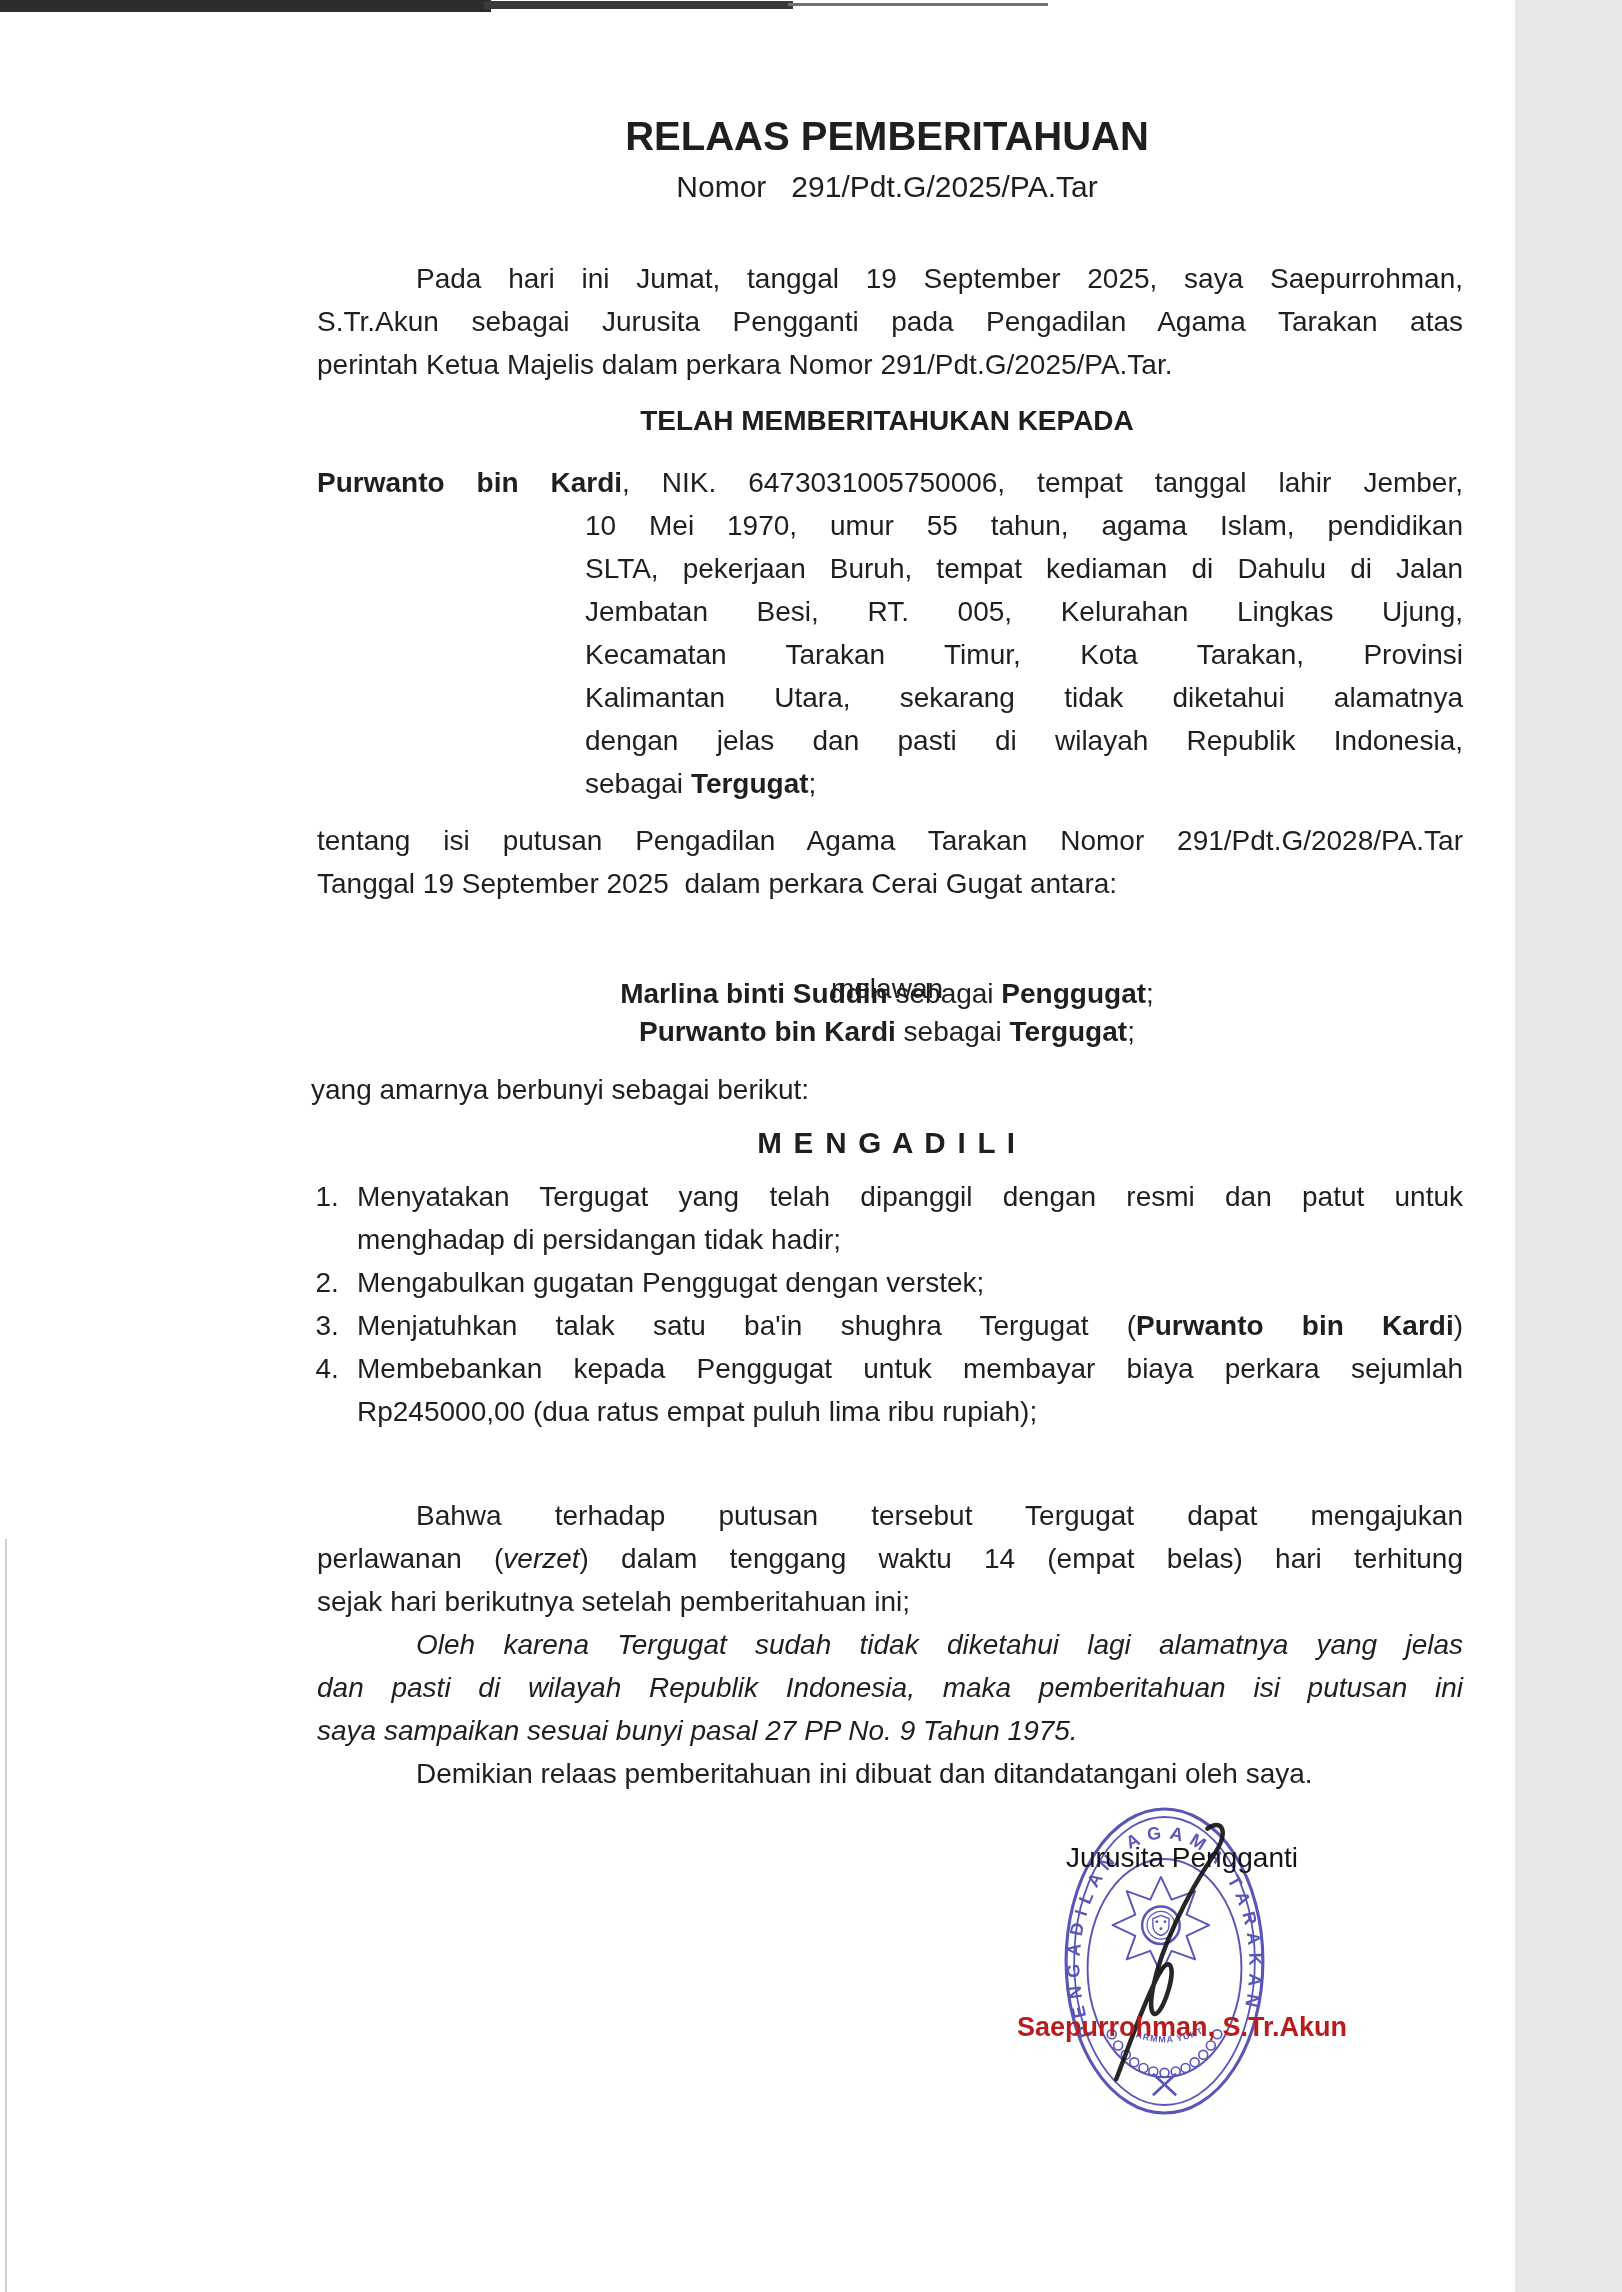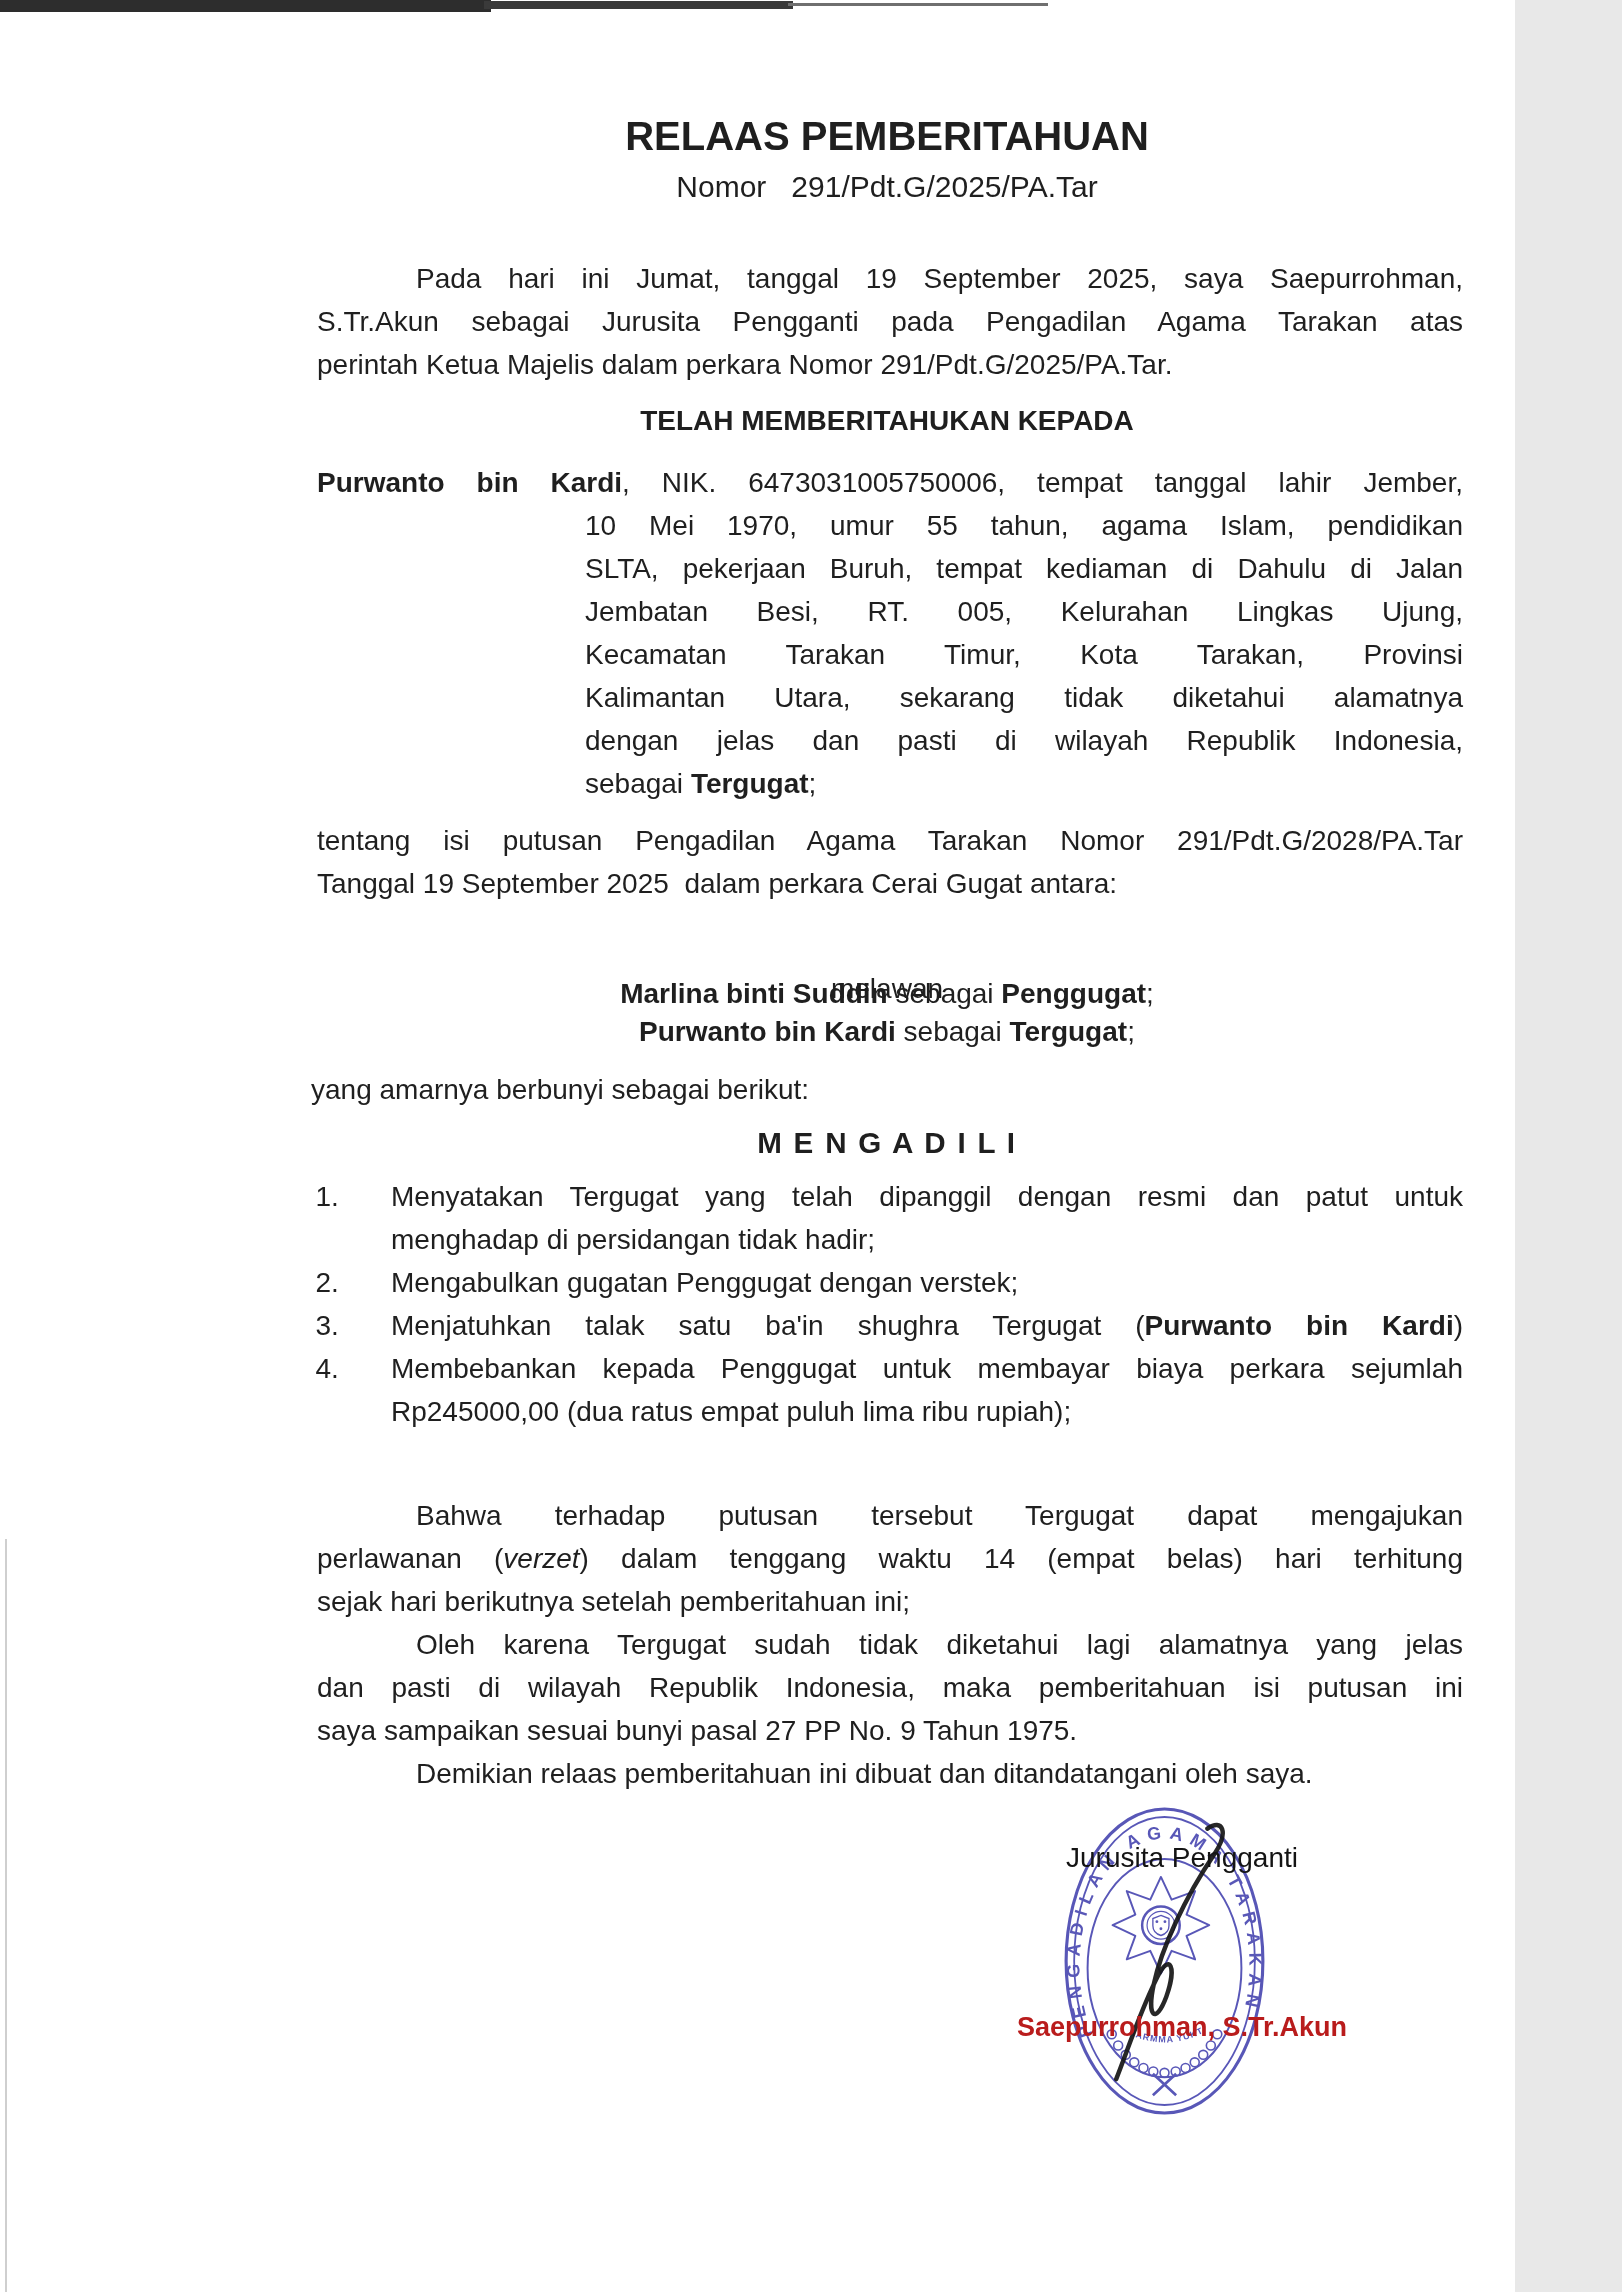--- a/index.html
+++ b/index.html
@@ -24,22 +24,22 @@
   .cont{margin-left:274px;}
   .center{text-align:center;}
   .title{top:111px;font-size:40px;font-weight:bold;line-height:50px;}
   .nomor{top:165px;font-size:30px;}
   #p1{top:257px;} #h1{top:399px;font-weight:bold;} #p2{top:461px;}
   #p3{top:819px;} #c1{top:924px;margin-top:48px;} #c2{top:967px;} #c3{top:1010px;}
   #p4{top:1068px;} #h2{top:1121px;font-weight:bold;font-size:29.6px;letter-spacing:1.8px;}
   #list{top:1175px;}
   .li{position:relative;}
   .li .num{position:absolute;left:4.5px;top:0;}
-  .li .ln{margin-left:80px;}
-  #p5{top:1494px;} #p6{top:1623px;} #p7{top:1752px;}
+  .li .ln{margin-left:46px;}
+  #p5{top:1494px;} #p6{top:1623px;font-style:italic;} #p7{top:1752px;}
 
   
   .sig-role{position:absolute;left:1021px;top:1836px;width:322px;text-align:center;font-size:28px;line-height:43px;color:#141414;}
   .sig-name{position:absolute;left:994px;top:2006px;width:376px;text-align:center;font-size:27px;line-height:43px;font-weight:bold;color:#b91c1c;}
   .stamp-svg{position:absolute;left:1057px;top:1800px;width:215px;height:322px;opacity:.9;}
   .sign-svg{position:absolute;left:1057px;top:1800px;width:215px;height:322px;}
 </style>
 </head>
 <body>
 

